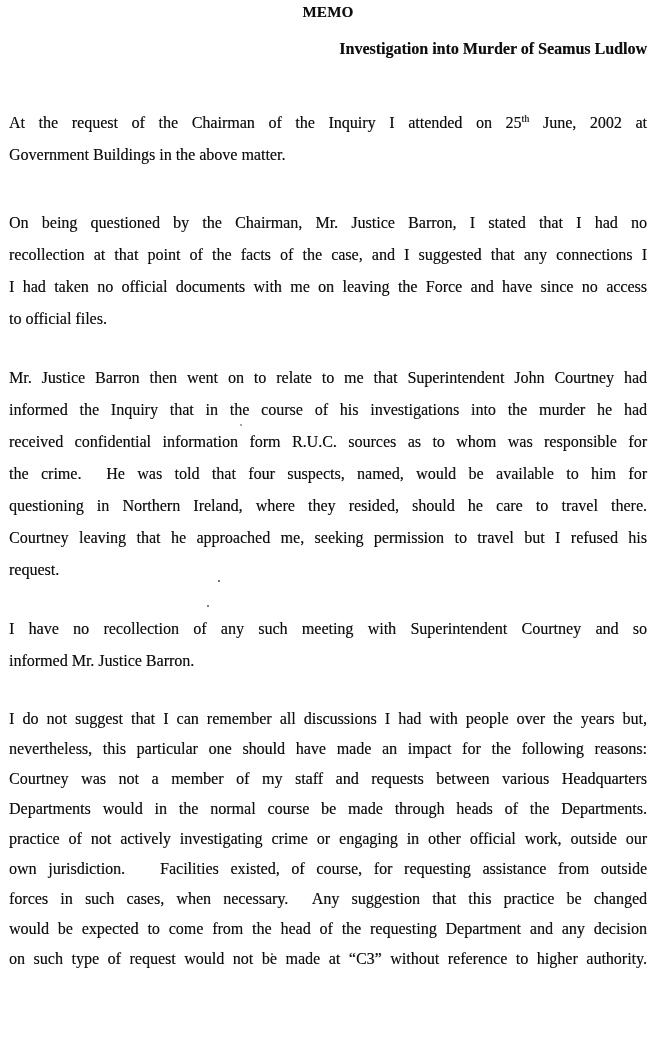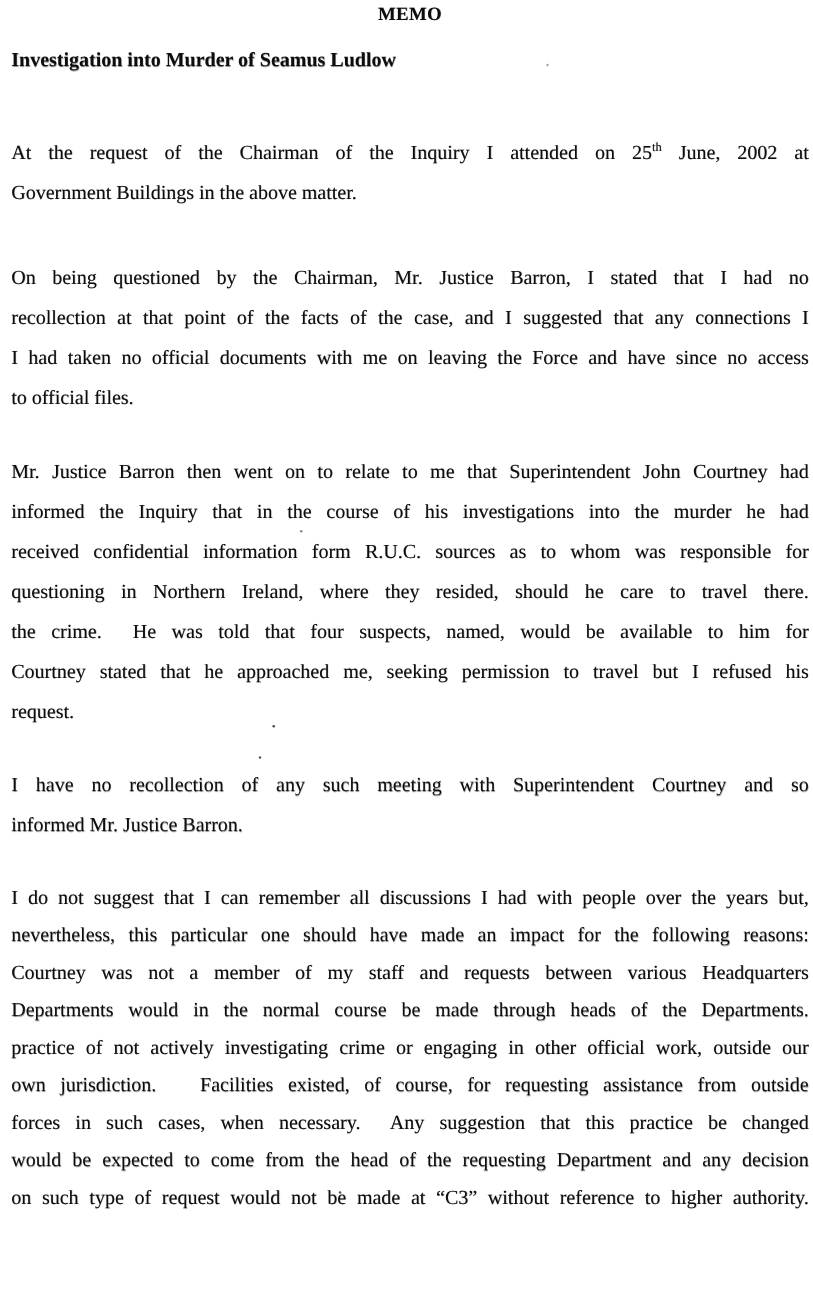--- a/index.html
+++ b/index.html
@@ -20,21 +20,21 @@
     line-height: 18px;
     font-weight: bold;
     text-align: center;
     letter-spacing: 0.3px;
   }
   .memo-title {
     font-size: 16px;
     line-height: 21px;
     font-weight: bold;
     margin-top: 17px;
-    text-align: left;
+    text-align: right;
   }
   .memo-body {
     margin-top: 48px;
     font-size: 16px;
   }
   .memo-heading, .memo-title, .memo-body {
     text-shadow: 0.3px 0.3px 0.6px rgba(0,0,0,0.45);
   }
   .para { margin-bottom: 27px; }
   .memo-body .para:first-child { margin-bottom: 36px; }
@@ -70,23 +70,23 @@
       <div class="para">
         <div class="line">On being questioned by the Chairman, Mr. Justice Barron, I stated that I had no</div>
         <div class="line">recollection at that point of the facts of the case, and I suggested that any connections I</div>
         <div class="line">I had taken no official documents with me on leaving the Force and have since no access</div>
         <div class="line last">to official files.</div>
       </div>
       <div class="para">
         <div class="line">Mr. Justice Barron then went on to relate to me that Superintendent John Courtney had</div>
         <div class="line">informed the Inquiry that in the course of his investigations into the murder he had</div>
         <div class="line">received confidential information form R.U.C. sources as to whom was responsible for</div>
+        <div class="line">the crime.&nbsp; He was told that four suspects, named, would be available to him for</div>
         <div class="line">questioning in Northern Ireland, where they resided, should he care to travel there.</div>
-        <div class="line">the crime.&nbsp; He was told that four suspects, named, would be available to him for</div>
-        <div class="line">Courtney stated that he approached me, seeking permission to travel but I refused his</div>
+        <div class="line">Courtney leaving that he approached me, seeking permission to travel but I refused his</div>
         <div class="line last">request.</div>
       </div>
       <div class="para">
         <div class="line">I have no recollection of any such meeting with Superintendent Courtney and so</div>
         <div class="line last">informed Mr. Justice Barron.</div>
       </div>
       <div class="para tight">
         <div class="line">I do not suggest that I can remember all discussions I had with people over the years but,</div>
         <div class="line">nevertheless, this particular one should have made an impact for the following reasons:</div>
         <div class="line">Courtney was not a member of my staff and requests between various Headquarters</div>

